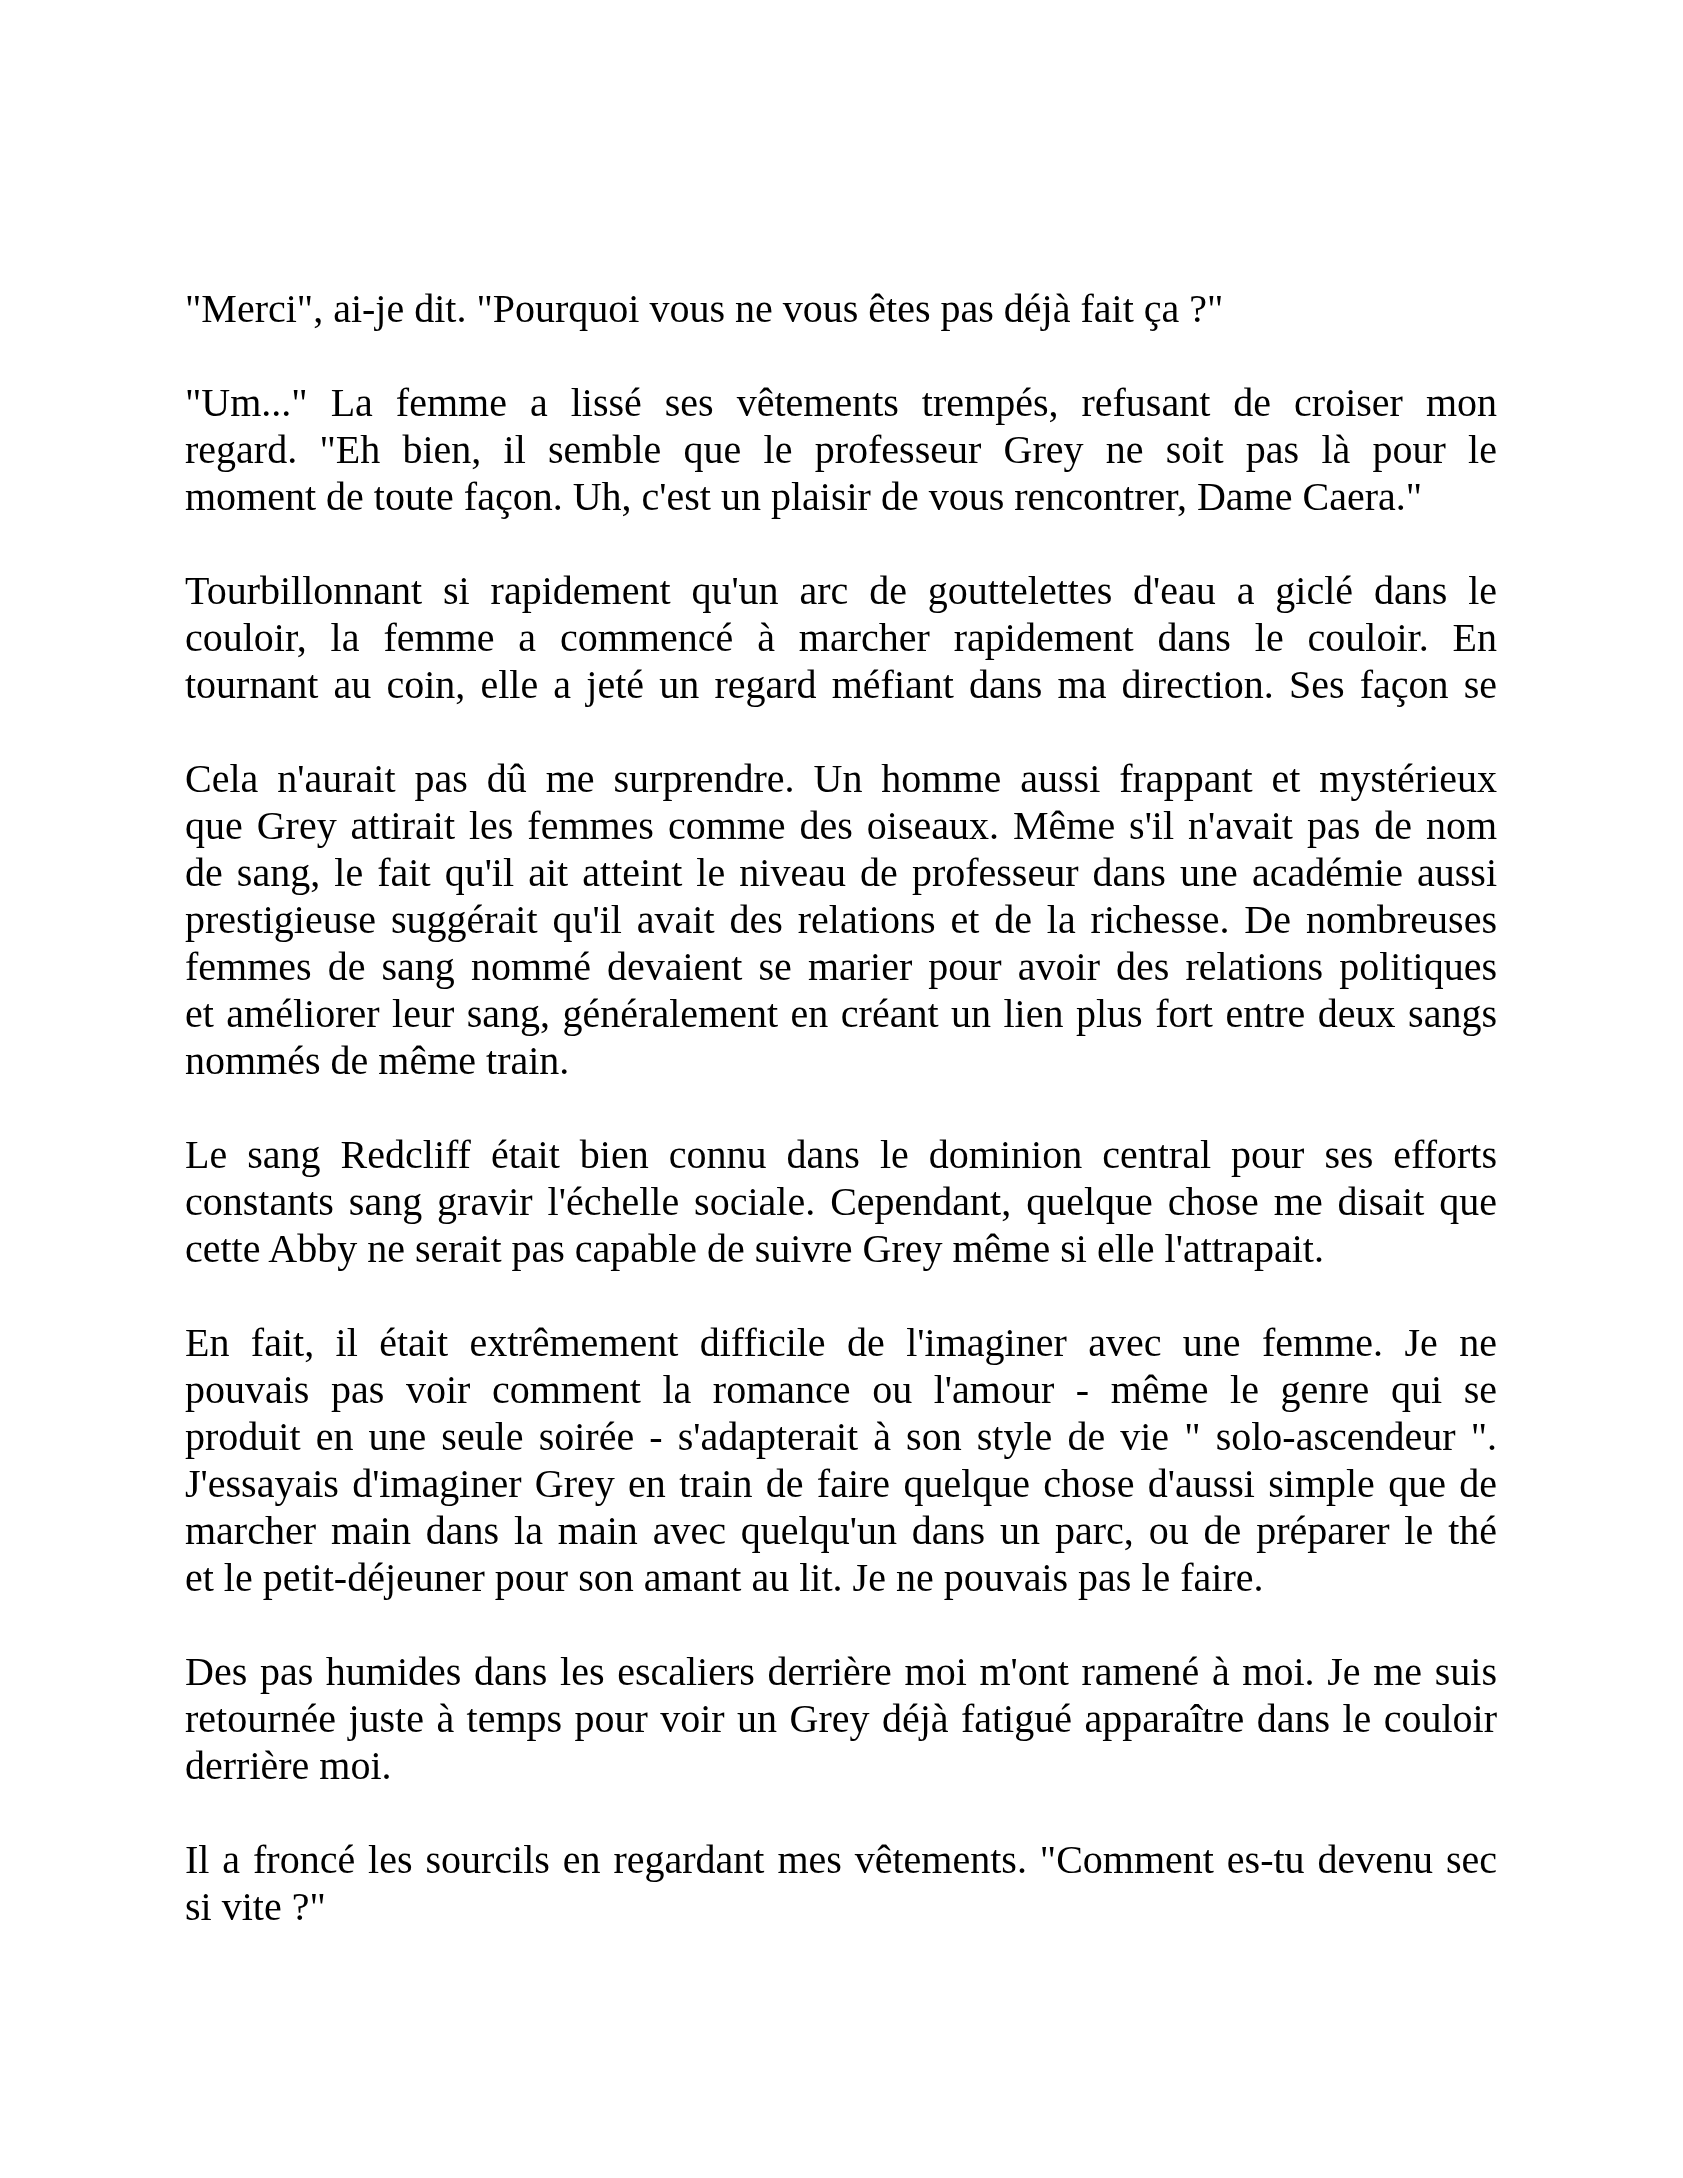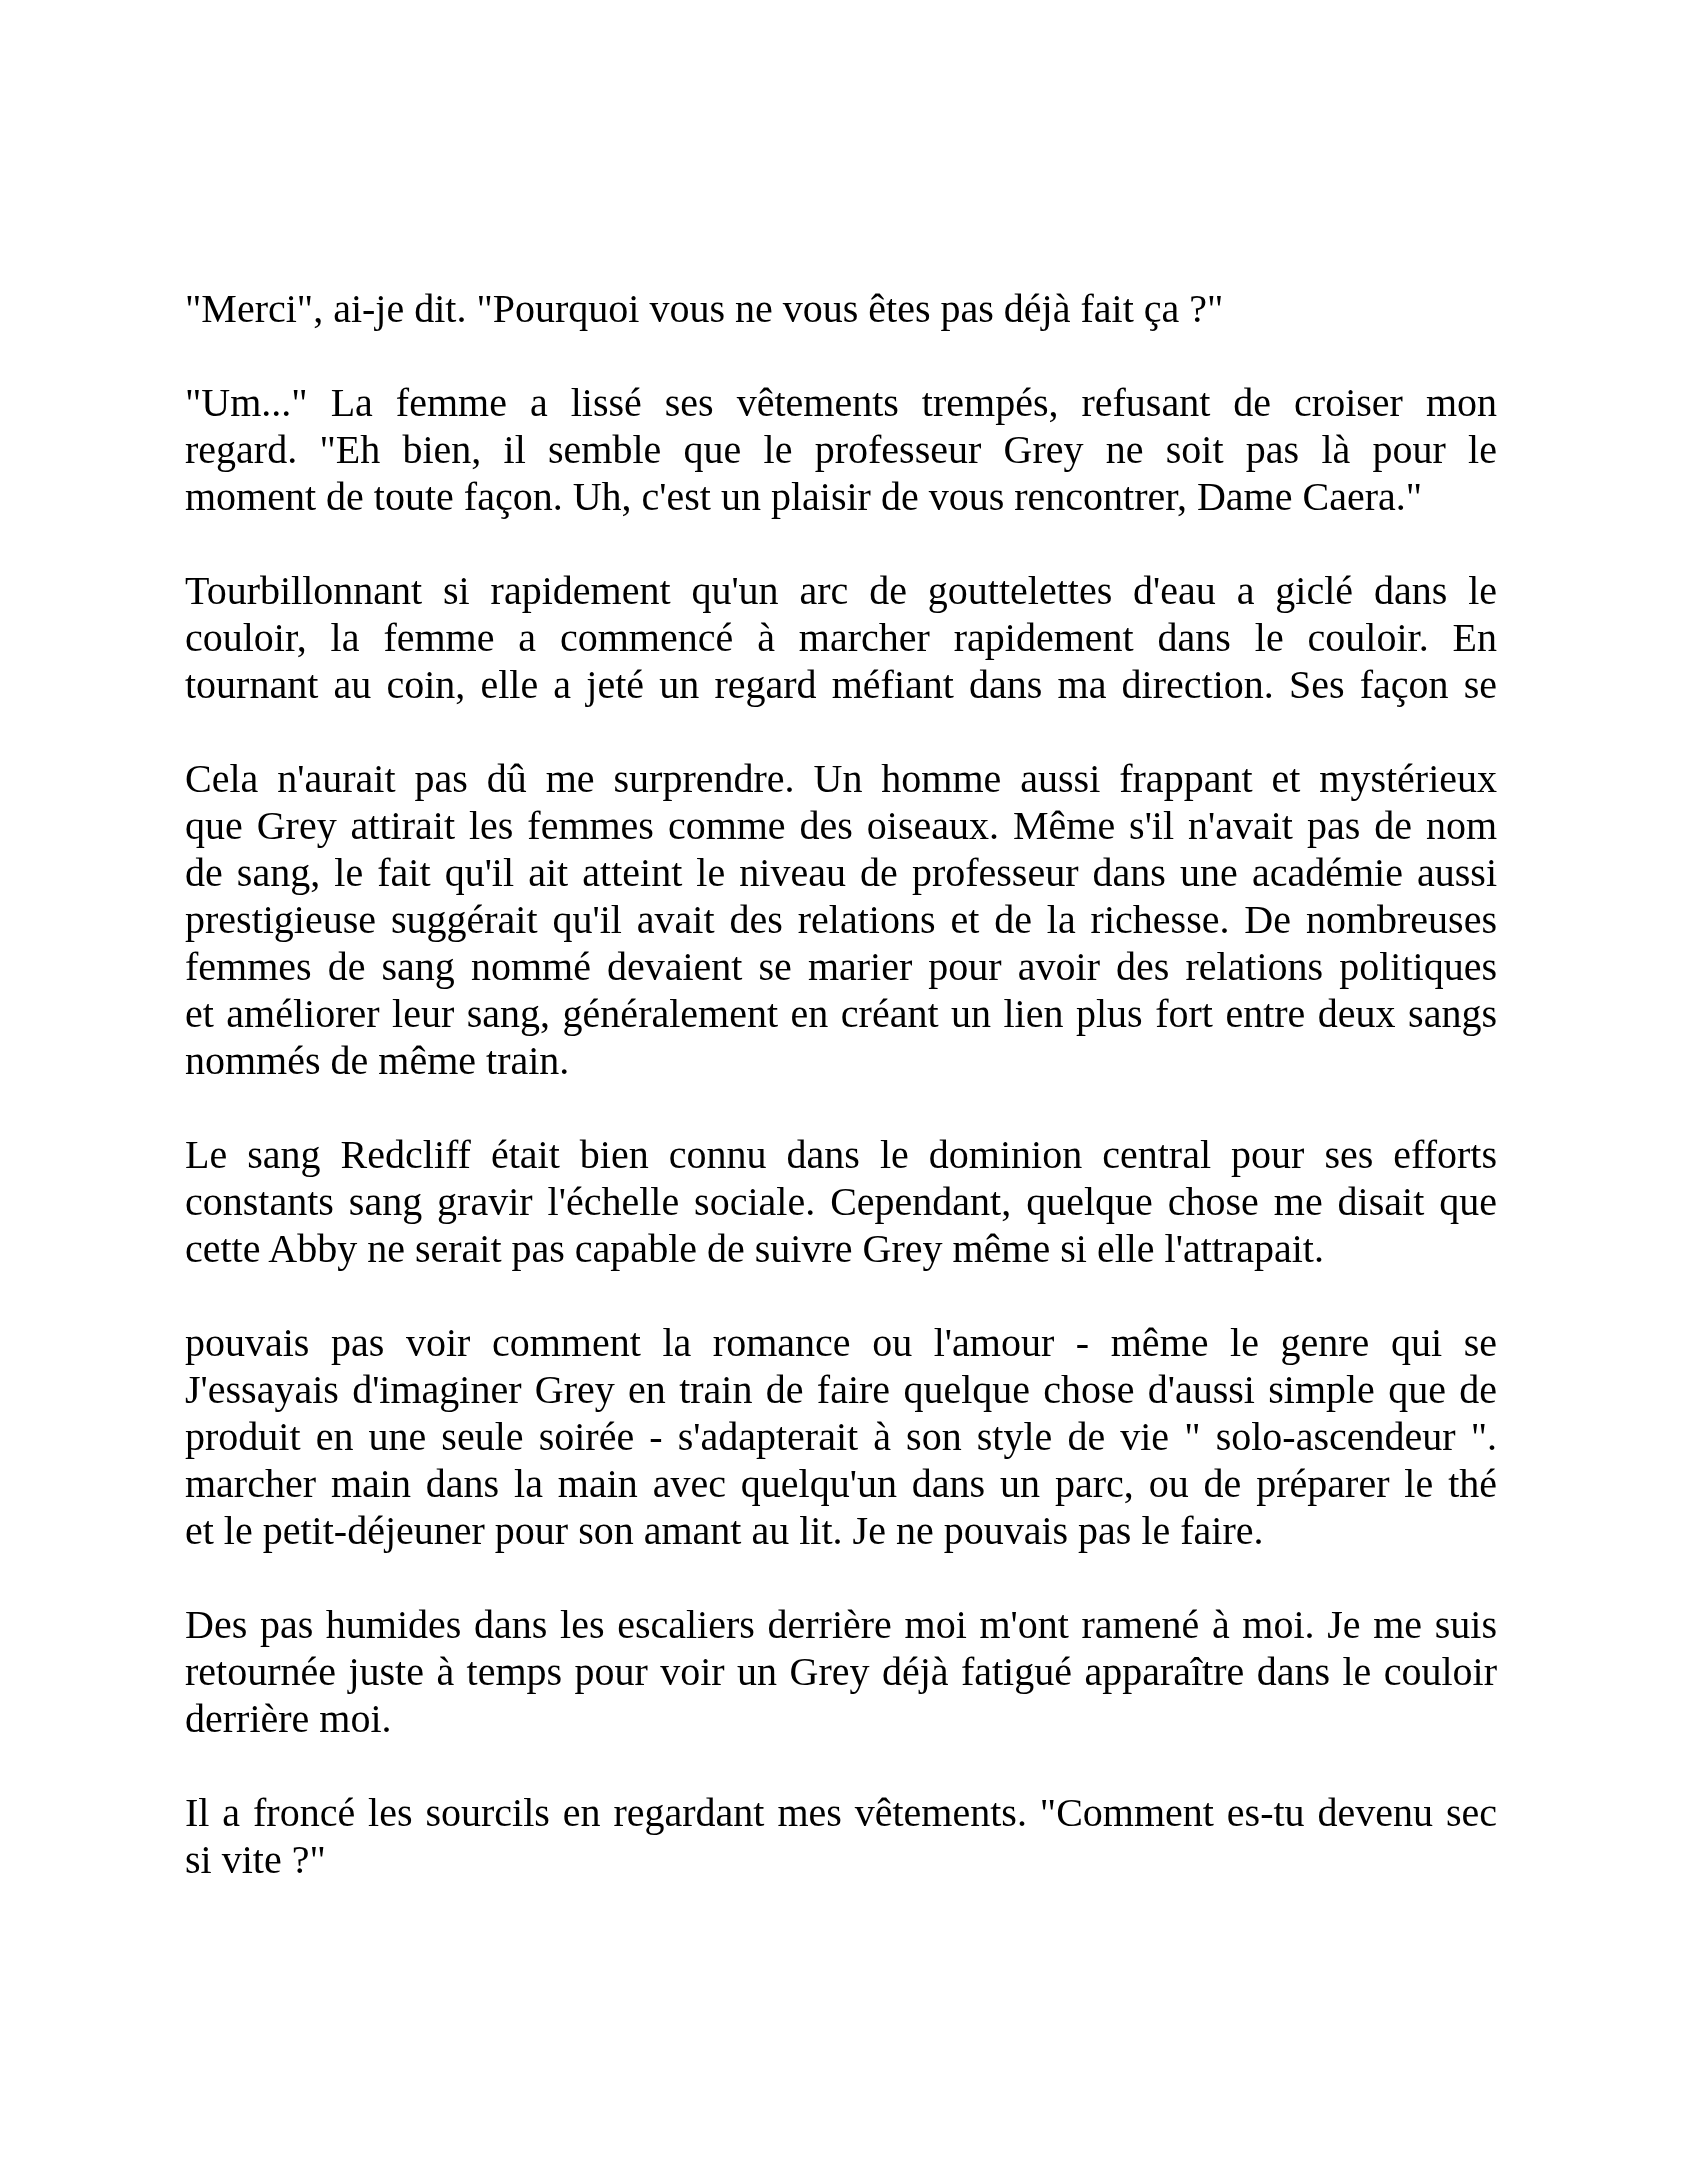--- a/index.html
+++ b/index.html
@@ -69,23 +69,24 @@
     <span class="line last">nommés de même train.</span>
   </p>
 
   <p class="para">
     <span class="line">Le sang Redcliff était bien connu dans le dominion central pour ses efforts</span>
     <span class="line">constants sang gravir l'échelle sociale. Cependant, quelque chose me disait que</span>
     <span class="line last">cette Abby ne serait pas capable de suivre Grey même si elle l'attrapait.</span>
   </p>
 
   <p class="para">
+    <span class="line">En fait, il était extrêmement difficile de l'imaginer avec une femme. Je ne</span>
     <span class="line">pouvais pas voir comment la romance ou l'amour - même le genre qui se</span>
+    <span class="line">produit en une seule soirée - s'adapterait à son style de vie " solo-ascendeur ".</span>
     <span class="line">J'essayais d'imaginer Grey en train de faire quelque chose d'aussi simple que de</span>
-    <span class="line">produit en une seule soirée - s'adapterait à son style de vie " solo-ascendeur ".</span>
     <span class="line">marcher main dans la main avec quelqu'un dans un parc, ou de préparer le thé</span>
     <span class="line last">et le petit-déjeuner pour son amant au lit. Je ne pouvais pas le faire.</span>
   </p>
 
   <p class="para">
     <span class="line">Des pas humides dans les escaliers derrière moi m'ont ramené à moi. Je me suis</span>
     <span class="line">retournée juste à temps pour voir un Grey déjà fatigué apparaître dans le couloir</span>
     <span class="line last">derrière moi.</span>
   </p>
 

